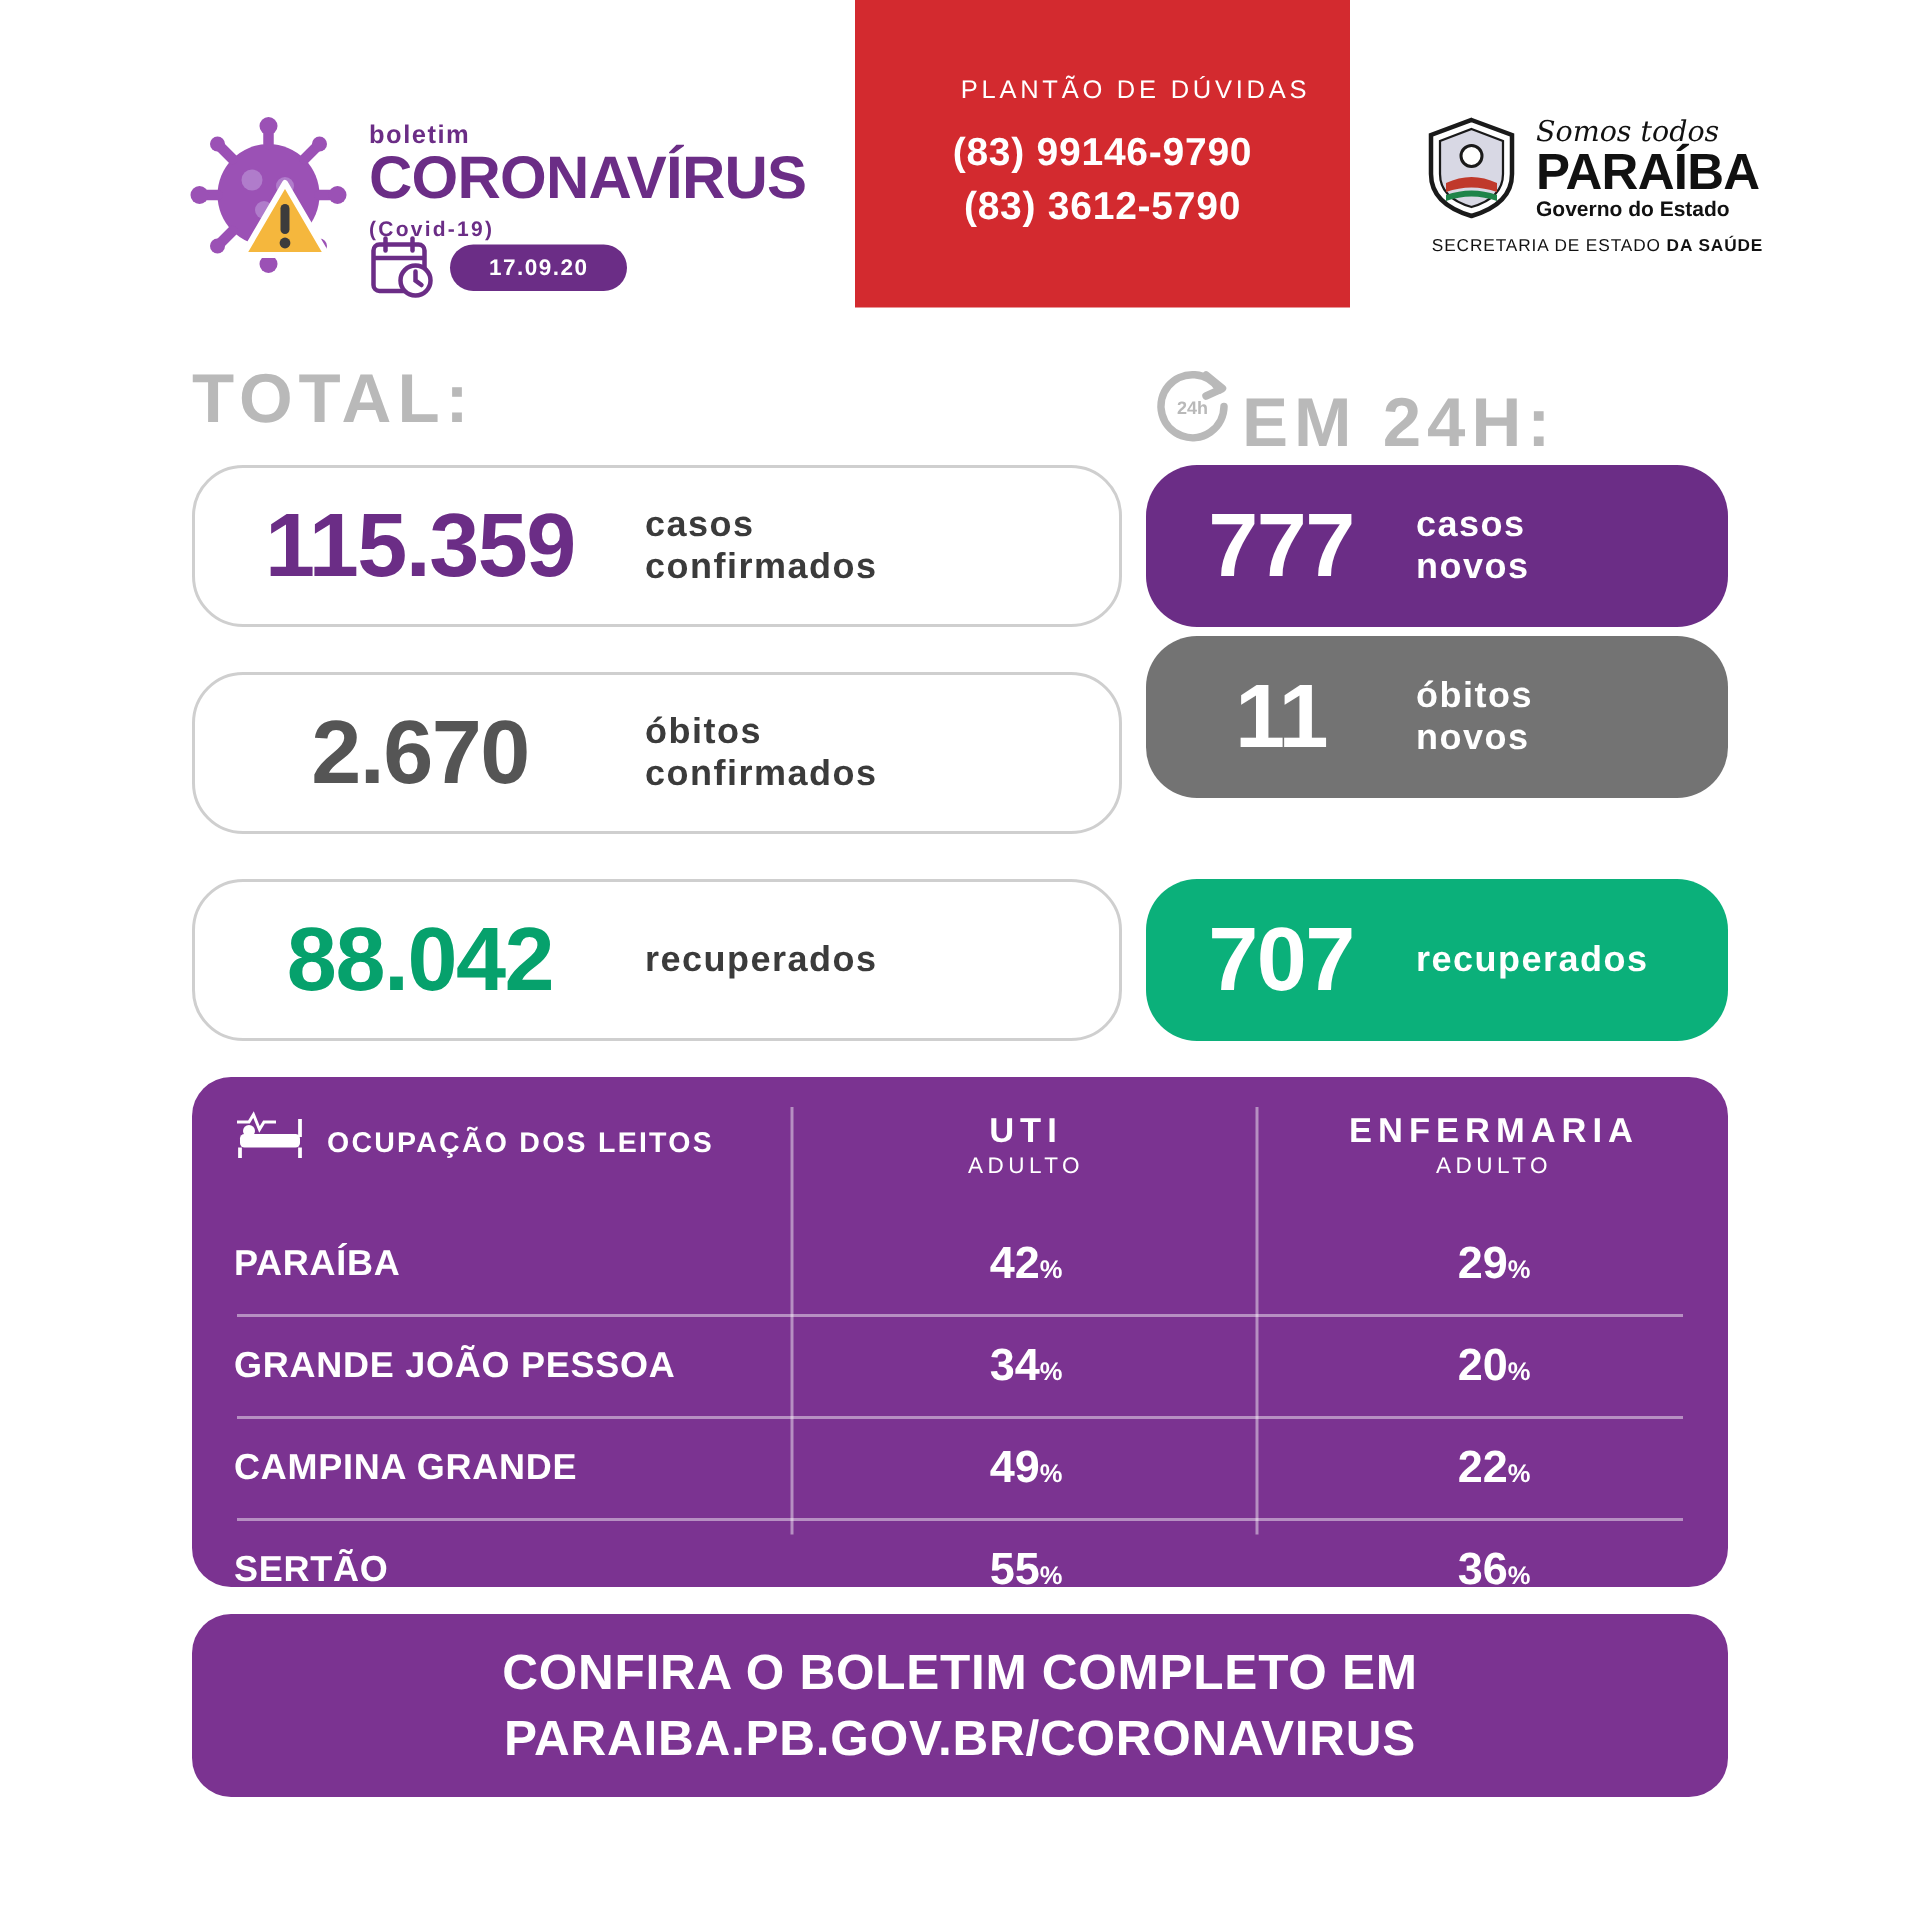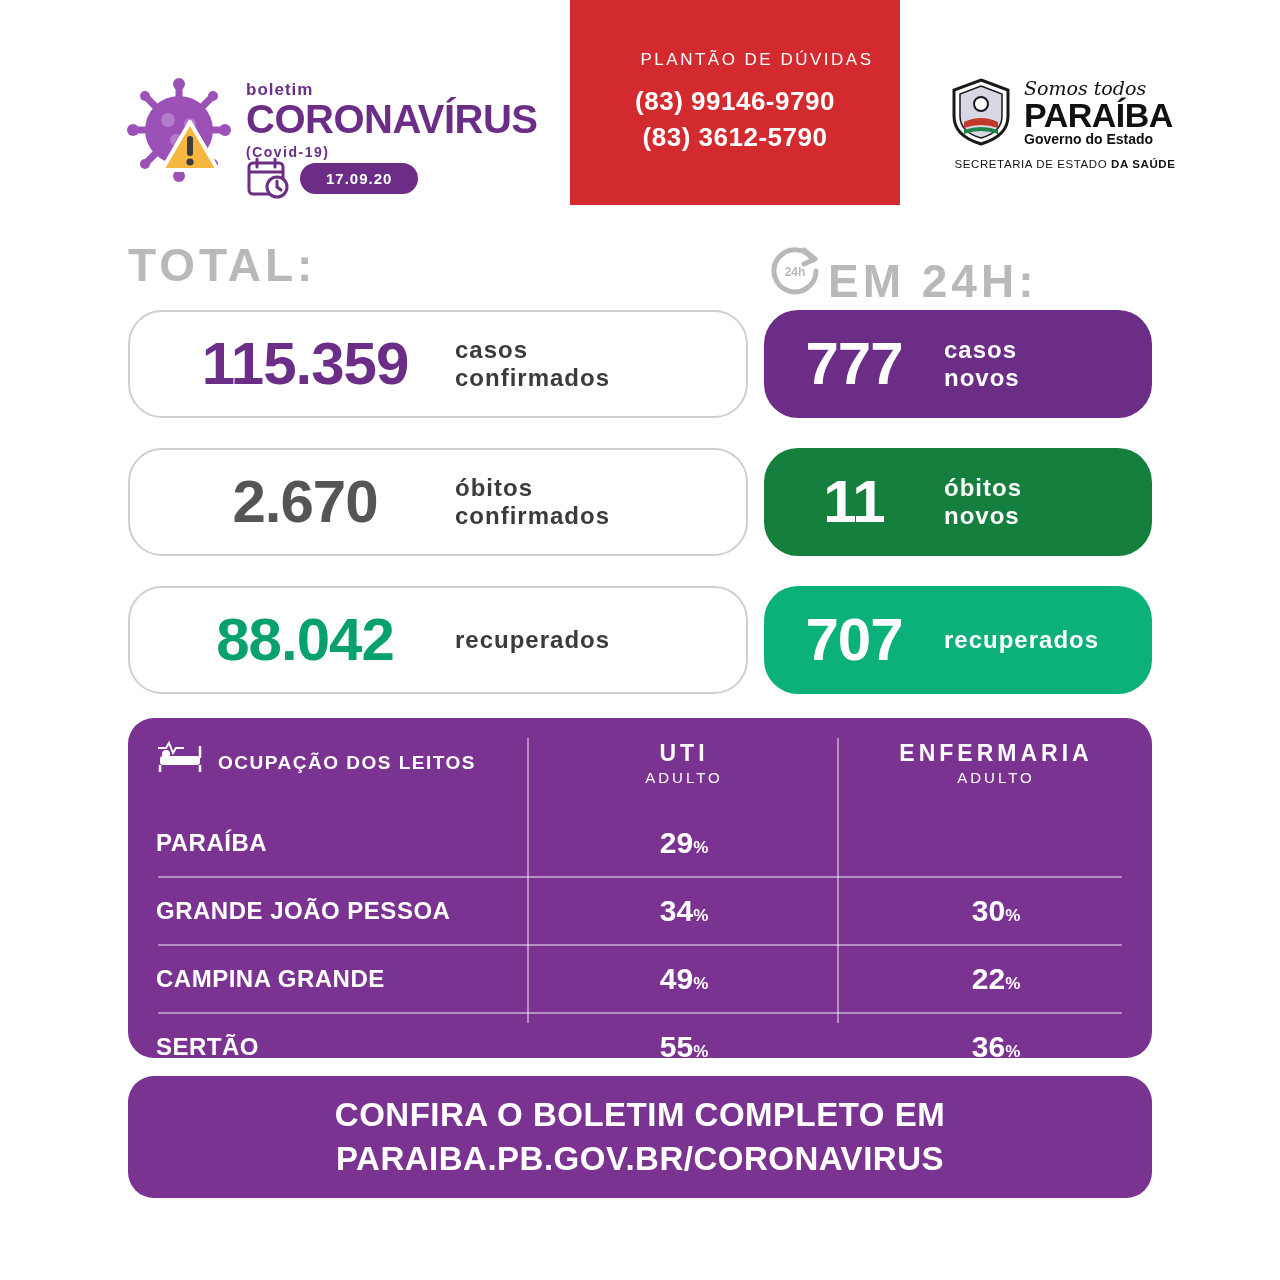--- a/index.html
+++ b/index.html
@@ -54,39 +54,39 @@
   .sec-title-24 {
     position: absolute; left: 828px; top: 238px;
     font-size: 46px; font-weight: bold; color: #b9b9b9; letter-spacing: 4px; margin-top: 16px;
   }
   .clock24 { position: absolute; left: 766px; top: 240px; width: 58px; height: 58px; }
 
   .card {
     position: absolute; display: flex; align-items: center;
     border-radius: 34px;
   }
-  .card.outline { border: 2px solid #cfcfcf; background: #fff; padding-left: 25px; }
+  .card.outline { border: 2px solid #cfcfcf; background: #fff; }
   .card .big {
     font-size: 60px; font-weight: bold; letter-spacing: -1px;
     line-height: 1;
   }
   .card .lbl {
     font-size: 24px; font-weight: bold; line-height: 1.15; letter-spacing: 1px;
   }
 
   #c-casos      { left: 128px; top: 310px;  width: 620px; height: 108px; }
   #c-obitos     { left: 128px; top: 448px;  width: 620px; height: 108px; }
   #c-recup      { left: 128px; top: 586px;  width: 620px; height: 108px; }
   #c-casos .big  { color: #6b2d86; width: 300px; text-align: center; }
   #c-obitos .big { color: #555555; width: 300px; text-align: center; }
   #c-recup .big  { color: #06a16c; width: 300px; text-align: center; }
   #c-casos .lbl, #c-obitos .lbl, #c-recup .lbl { color: #3b3b3b; }
 
   #n-casos  { left: 764px; top: 310px; width: 388px; height: 108px; background: #6b2d86; }
-  #n-obitos { left: 764px; top: 448px; width: 388px; height: 108px; background: #15803d; }
+  #n-obitos { left: 764px; top: 424px; width: 388px; height: 108px; background: #737373; }
   #n-recup  { left: 764px; top: 586px; width: 388px; height: 108px; background: #0bb07a; }
   #n-casos .big, #n-obitos .big, #n-recup .big { color: #ffffff; width: 180px; text-align: center; }
   #n-casos .lbl, #n-obitos .lbl, #n-recup .lbl { color: #ffffff; }
 
   
   .beds {
     position: absolute; left: 128px; top: 718px; width: 1024px; height: 340px;
     background: #7b3391; border-radius: 26px; color: #ffffff;
     padding: 22px 0 0 0;
   }
@@ -278,28 +278,29 @@
         <div class="t2">ADULTO</div>
       </div>
       <div class="bh-col">
         <div class="t1">ENFERMARIA</div>
         <div class="t2">ADULTO</div>
       </div>
     </div>
 
     <div class="beds-row">
       <div class="rname">PARAÍBA</div>
+      <div class="rval"><span>42</span><span class="pc">%</span></div>
       <div class="rval"><span>29</span><span class="pc">%</span></div>
     </div>
     <div class="rowline"></div>
 
     <div class="beds-row">
       <div class="rname">GRANDE JOÃO PESSOA</div>
       <div class="rval"><span>34</span><span class="pc">%</span></div>
-      <div class="rval"><span>30</span><span class="pc">%</span></div>
+      <div class="rval"><span>20</span><span class="pc">%</span></div>
     </div>
     <div class="rowline"></div>
 
     <div class="beds-row">
       <div class="rname">CAMPINA GRANDE</div>
       <div class="rval"><span>49</span><span class="pc">%</span></div>
       <div class="rval"><span>22</span><span class="pc">%</span></div>
     </div>
     <div class="rowline"></div>
 

